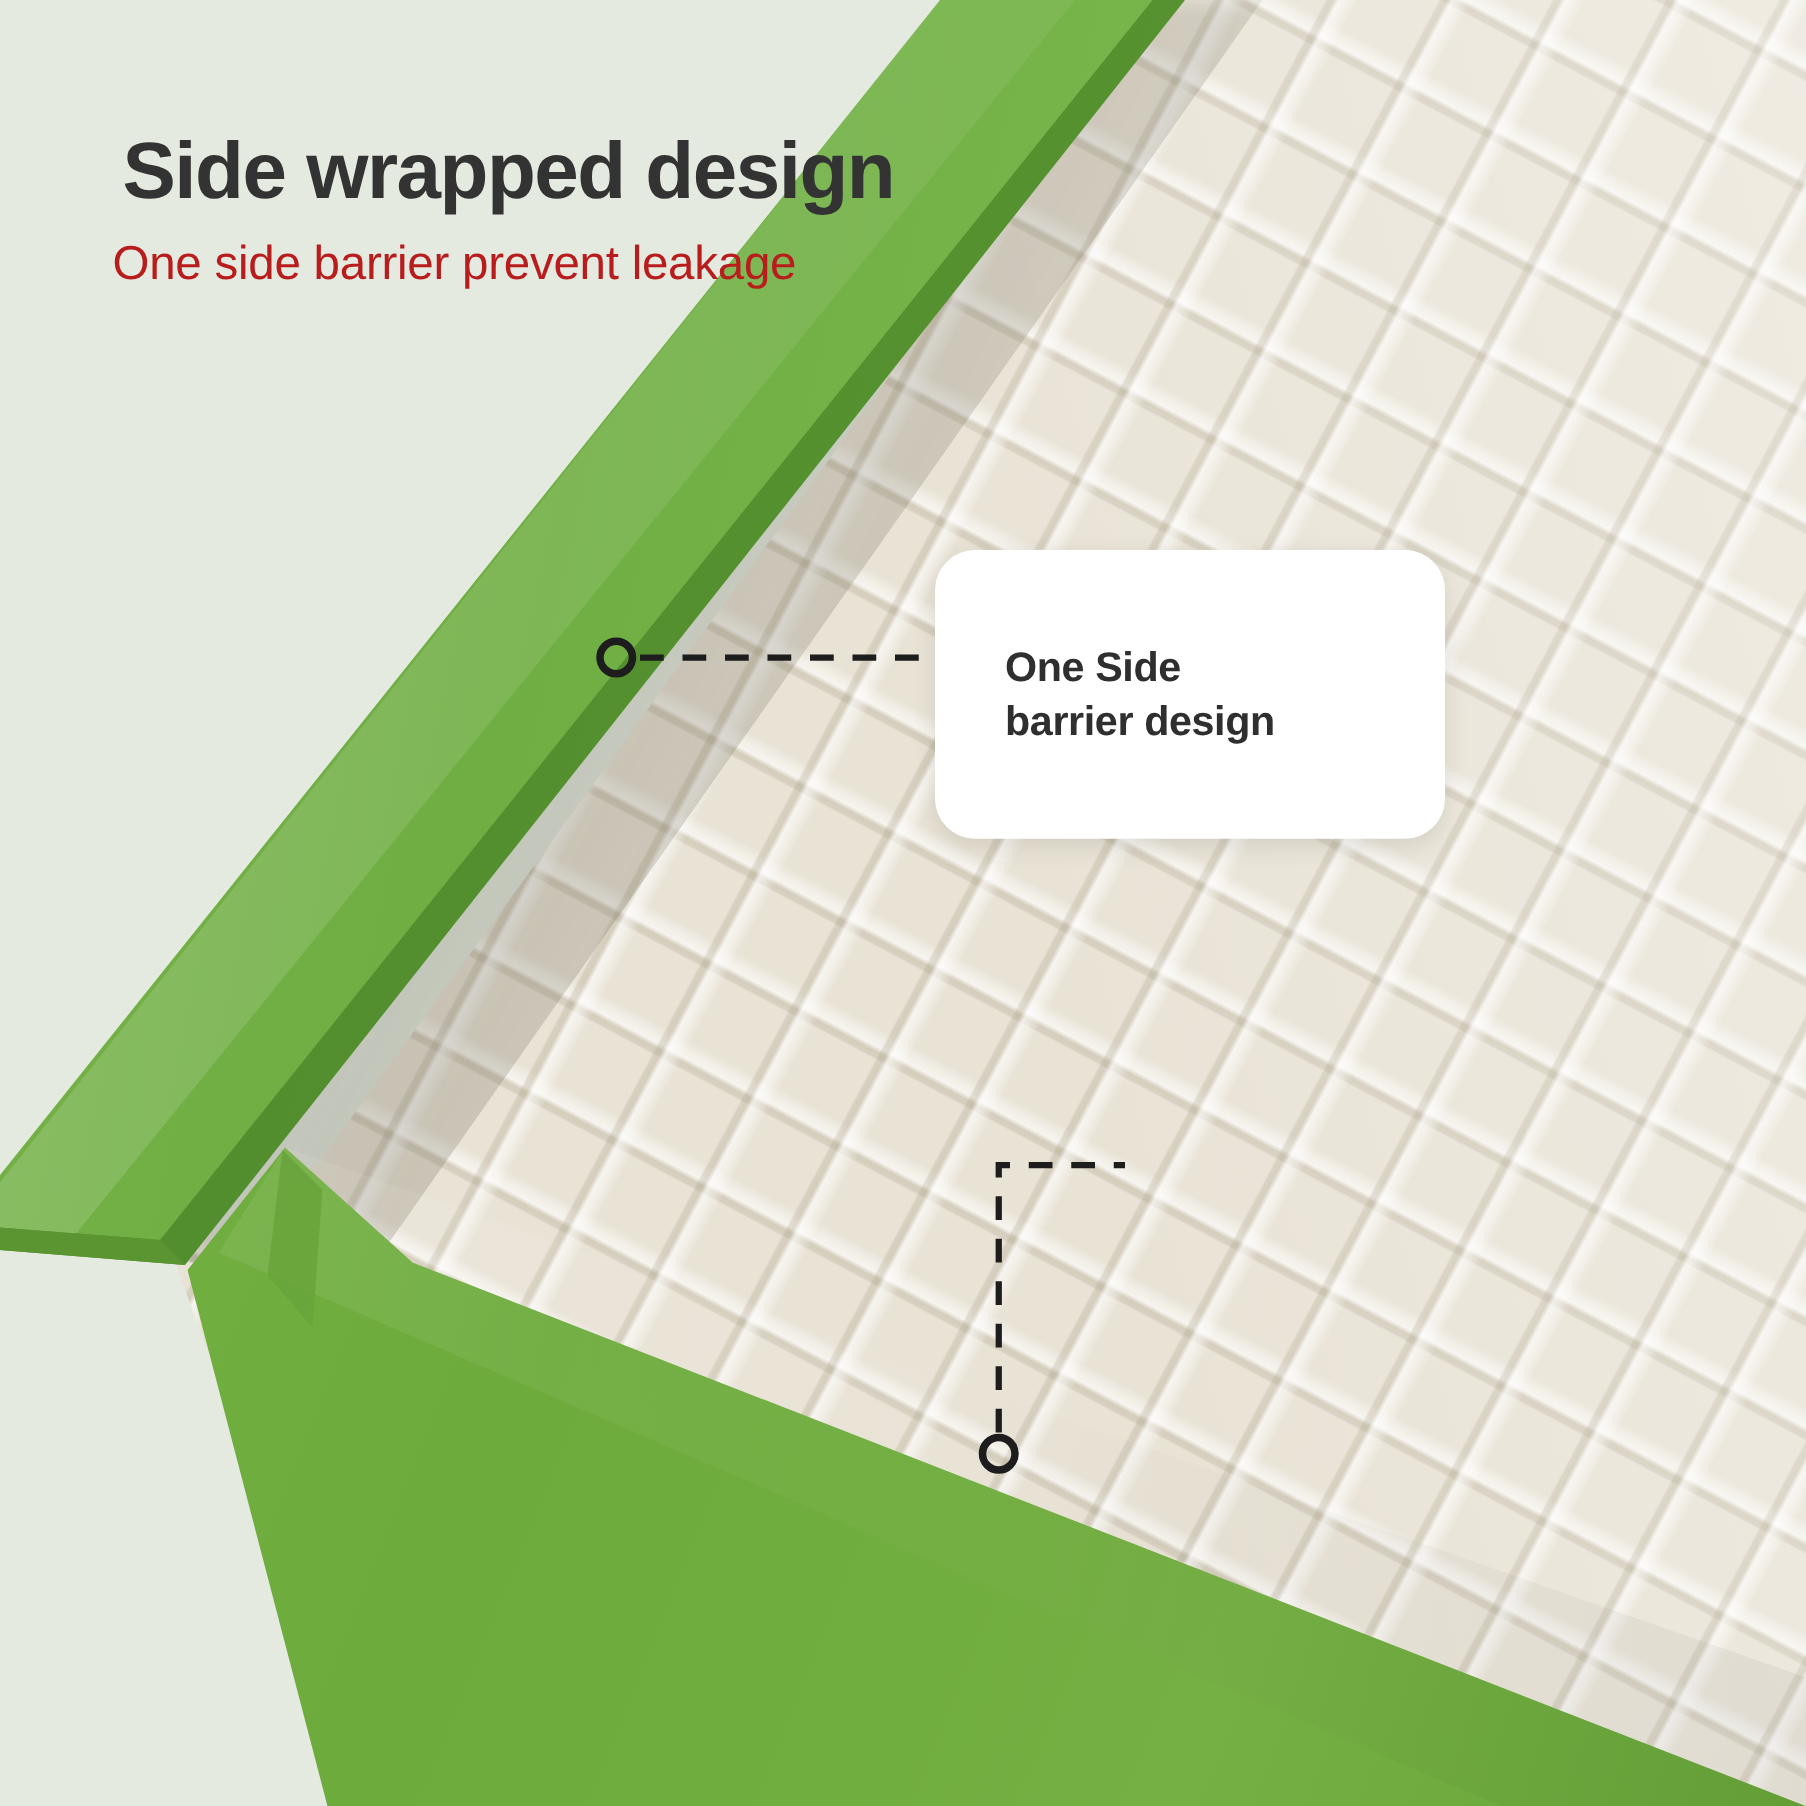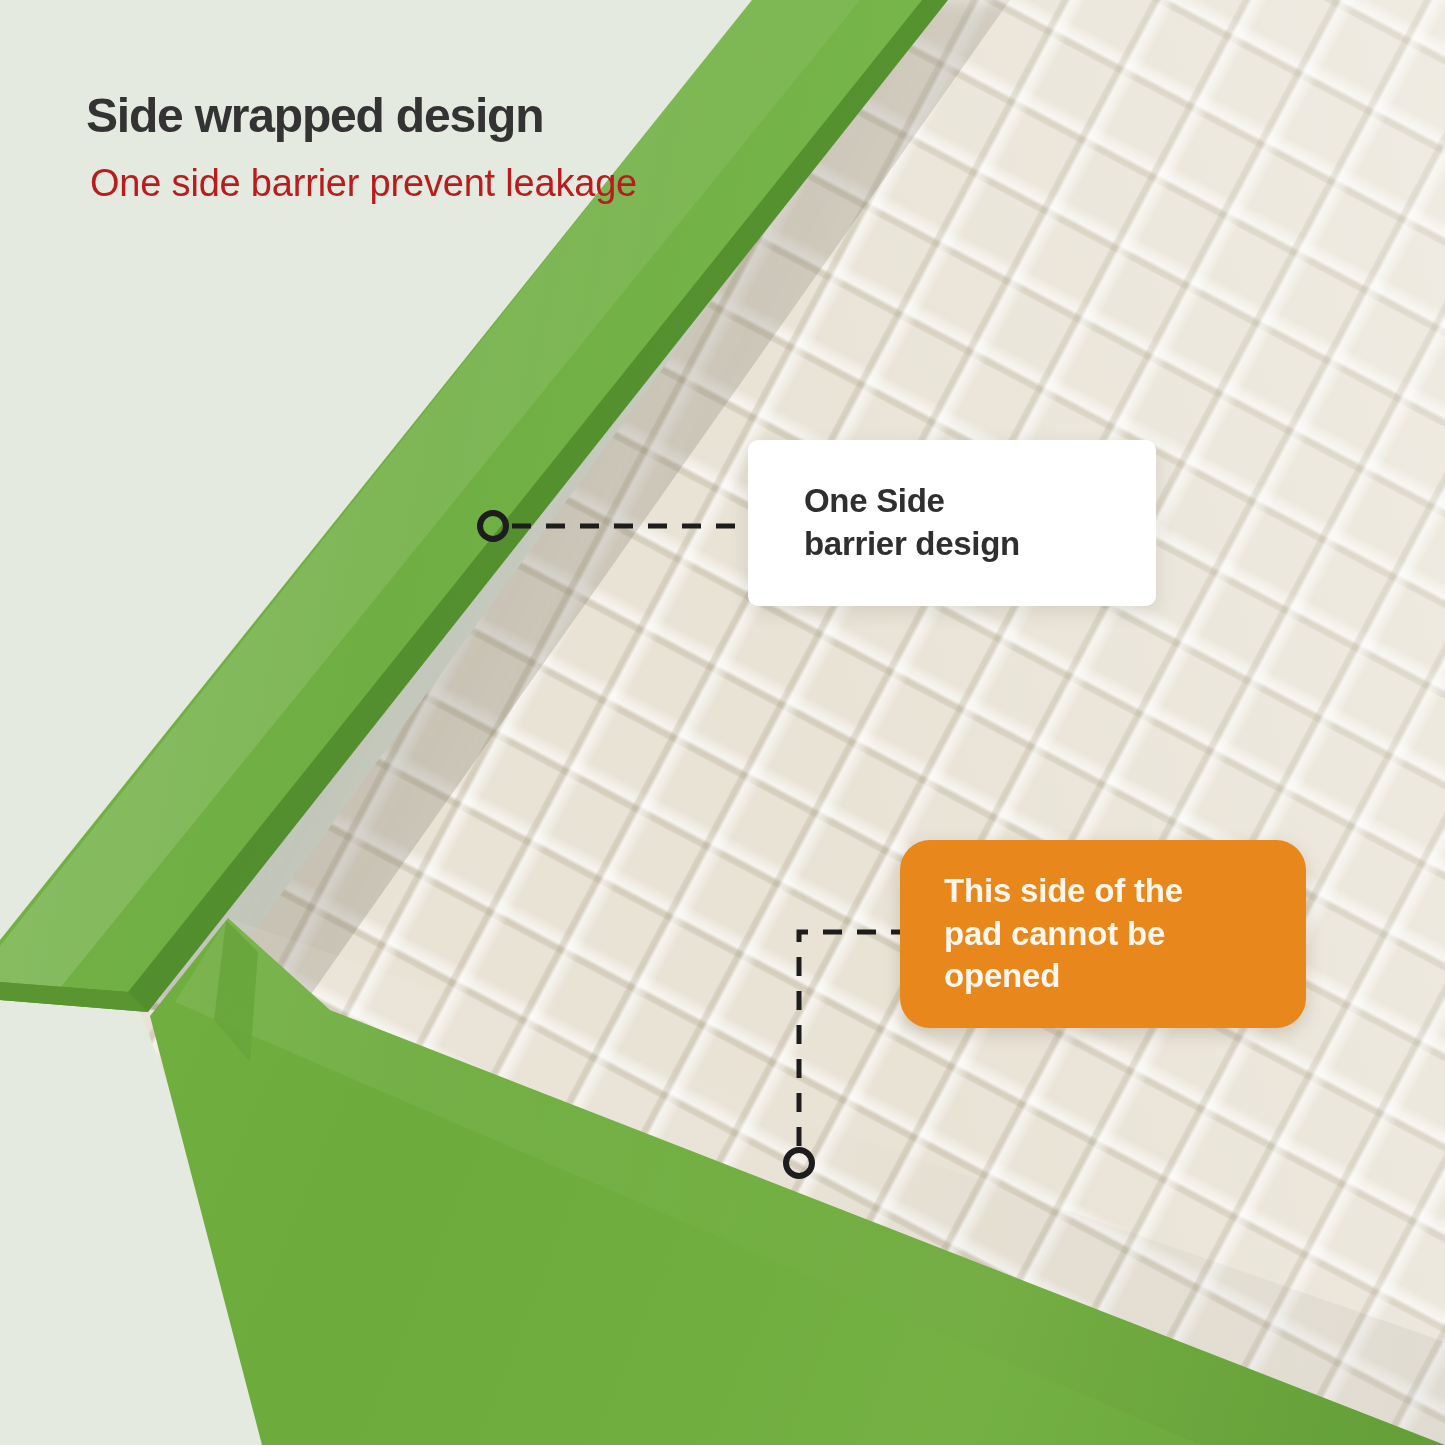--- a/index.html
+++ b/index.html
@@ -120,22 +120,22 @@
   }
 
   
   .headline-wrap {
     position: absolute;
     left: 86px;
     top: 92px;
     width: 1000px;
   }
   .headline {
-    margin: 0;
-    font-size: 48px;
+    margin: 12px;
+    font-size: 64px;
     font-weight: 700;
     letter-spacing: -1.2px;
     line-height: 1.0;
     color: #333333;
     white-space: nowrap;
   }
   .subhead {
     margin: 22px 0 0 4px;
     font-size: 38px;
     font-weight: 400;
@@ -154,23 +154,23 @@
   }
   .callout .ctext {
     margin: 0;
     font-weight: 700;
     white-space: pre-line;
   }
   .callout-white {
     left: 748px;
     top: 440px;
     width: 408px;
-    height: 166px;
+    height: 231px;
     background: #ffffff;
-    border-radius: 10px;
+    border-radius: 32px;
     padding: 0 0 0 56px;
     box-shadow: 0 6px 20px rgba(60,60,50,0.13);
   }
   .callout-white .ctext {
     font-size: 33px;
     line-height: 1.30;
     color: #2f2f2f;
     letter-spacing: -0.3px;
   }
   .callout-orange {
@@ -243,19 +243,14 @@
 
     <circle class="dot" cx="799" cy="1163" r="13"></circle>
     <path class="dash" d="M 799 1146 L 799 932 L 900 932"></path>
   </svg>
 
   <div class="callout callout-white">
     <p class="ctext">One Side
 barrier design</p>
   </div>
 
-  <div class="callout callout-orange">
-    <p class="ctext">This side of the
-pad cannot be
-opened</p>
-  </div>
 
 </div>
 
 </body></html>

